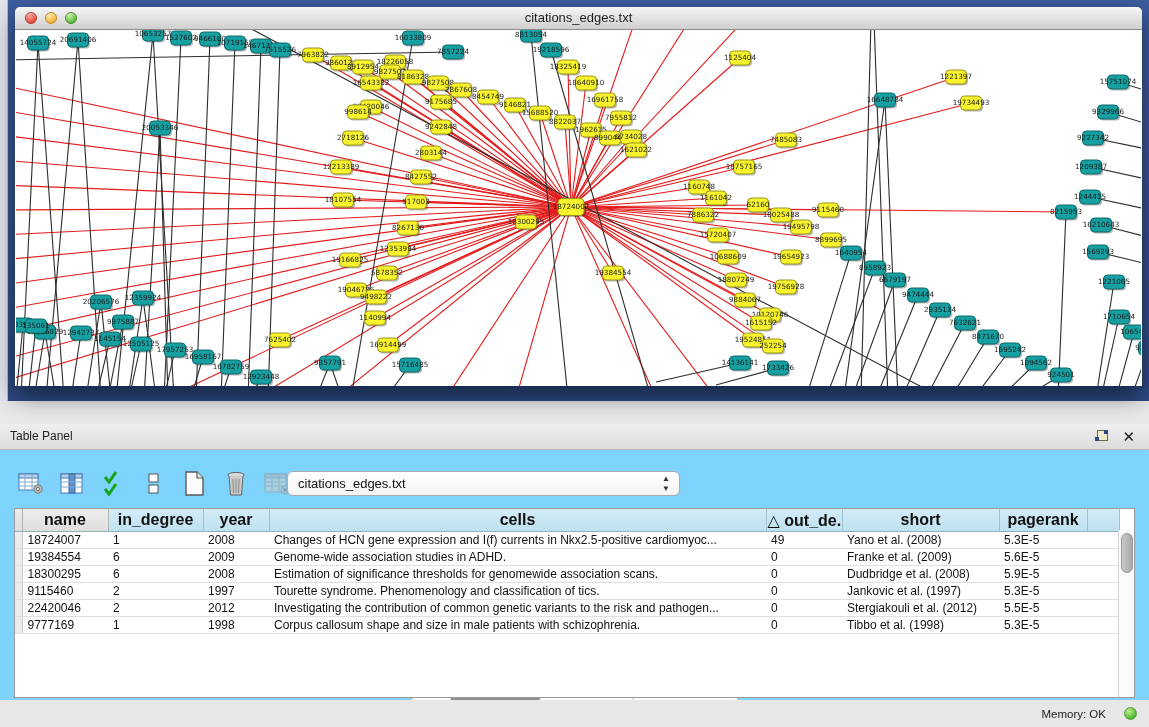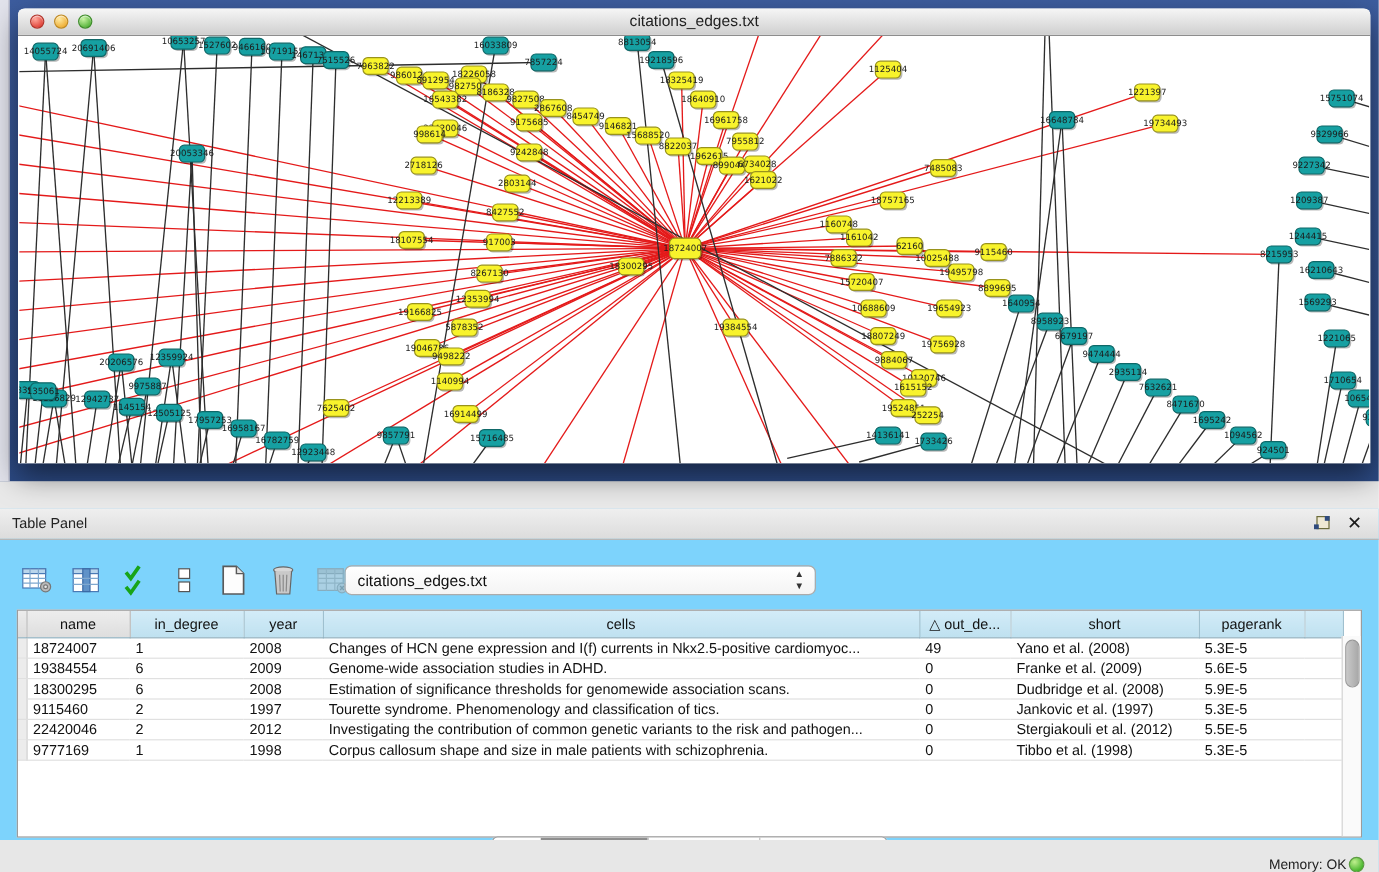--- a/index.html
+++ b/index.html
@@ -39,40 +39,40 @@
   .toolbar{position:absolute;left:16px;top:44px;height:32px;display:flex;align-items:center;gap:11px;}
   .tool-btn{width:30px;height:30px;display:flex;align-items:center;justify-content:center;}
   .fx-label{font-family:"DejaVu Serif","Liberation Serif",serif;font-style:italic;font-weight:bold;font-size:14px;color:#111;}
   .combo{position:absolute;left:287px;top:47px;width:393px;height:25px;background:linear-gradient(#ffffff,#f4f4f4);
     border:1px solid #ababab;border-radius:6px;font-size:13px;color:#111;line-height:23px;padding:0 28px 0 10px;box-sizing:border-box;}
   .combo .steppers{position:absolute;right:9px;top:2px;font-size:8px;line-height:10px;color:#333;text-align:center;}
 
   .table-wrap{position:absolute;left:14px;top:84px;width:1121px;height:190px;background:#fff;
     border:1px solid #9c9c9c;box-sizing:border-box;overflow:hidden;}
   table.data{border-collapse:collapse;table-layout:fixed;width:1104px;font-size:12px;color:#111;}
-  table.data th{height:20px;font-weight:normal;font-size:12px;color:#111;
+  table.data th{height:20px;font-weight:bold;font-size:16px;color:#111;
     background:linear-gradient(#d3ecf8,#bfe1f0);border-right:1px solid #9fc0cf;border-bottom:1px solid #8fb0bf;
     overflow:hidden;white-space:nowrap;}
   table.data th.gutter{background:linear-gradient(#ececec,#dcdcdc);border-right:1px solid #b0b0b0;}
   table.data th.gray{background:linear-gradient(#ededed,#dedede);border-right:1px solid #b5b5b5;}
   table.data td{height:16px;line-height:16px;border-bottom:1px solid #e0e0e0;
     overflow:hidden;white-space:nowrap;padding:0 3px 0 5px;}
   table.data td.gutter{background:#ececec;border-right:1px solid #c9c9c9;padding:0;}
   .vscroll{position:absolute;right:0;top:21px;width:15px;bottom:0;background:#fafafa;border-left:1px solid #d4d4d4;}
   .vscroll .thumb{position:absolute;left:2px;top:3px;width:10px;height:38px;border-radius:6px;
     background:linear-gradient(90deg,#c9c9c9,#a8a8a8);border:1px solid #999;}
 
   .tabs{position:absolute;left:50%;transform:translateX(-50%);top:273px;display:flex;height:22px;
     border:1px solid #989898;border-radius:5px;overflow:hidden;background:#fff;box-shadow:0 1px 1px rgba(255,255,255,.7);}
   .tab{padding:0 13px;line-height:21px;font-size:12.5px;color:#111;border-left:1px solid #bdbdbd;background:linear-gradient(#ffffff,#f1f1f1);}
   .tab:first-child{border-left:none;}
   .tab.selected{background:linear-gradient(#909090,#6d6d6d);color:#f4f4f4;margin-left:40px;}
 
   .statusbar{position:absolute;left:0;bottom:0;width:1149px;height:27px;background:#e7e7e7;}
-  .status-right{position:absolute;right:12px;top:0;height:27px;display:flex;align-items:flex-end;gap:2px;}
+  .status-right{position:absolute;right:12px;top:0;height:27px;display:flex;align-items:center;gap:18px;}
   .status-right .mem-label{font-size:11.5px;color:#222;}
   .mem-dot{width:13px;height:13px;border-radius:50%;
     background:radial-gradient(circle at 35% 30%,#c0ef8e,#46b52c 75%);border:1px solid #5d9c43;box-sizing:border-box;}
 </style>
 </head>
 <body>
 
 <div class="desktop"></div>
 <div class="app-edge"></div>
 

